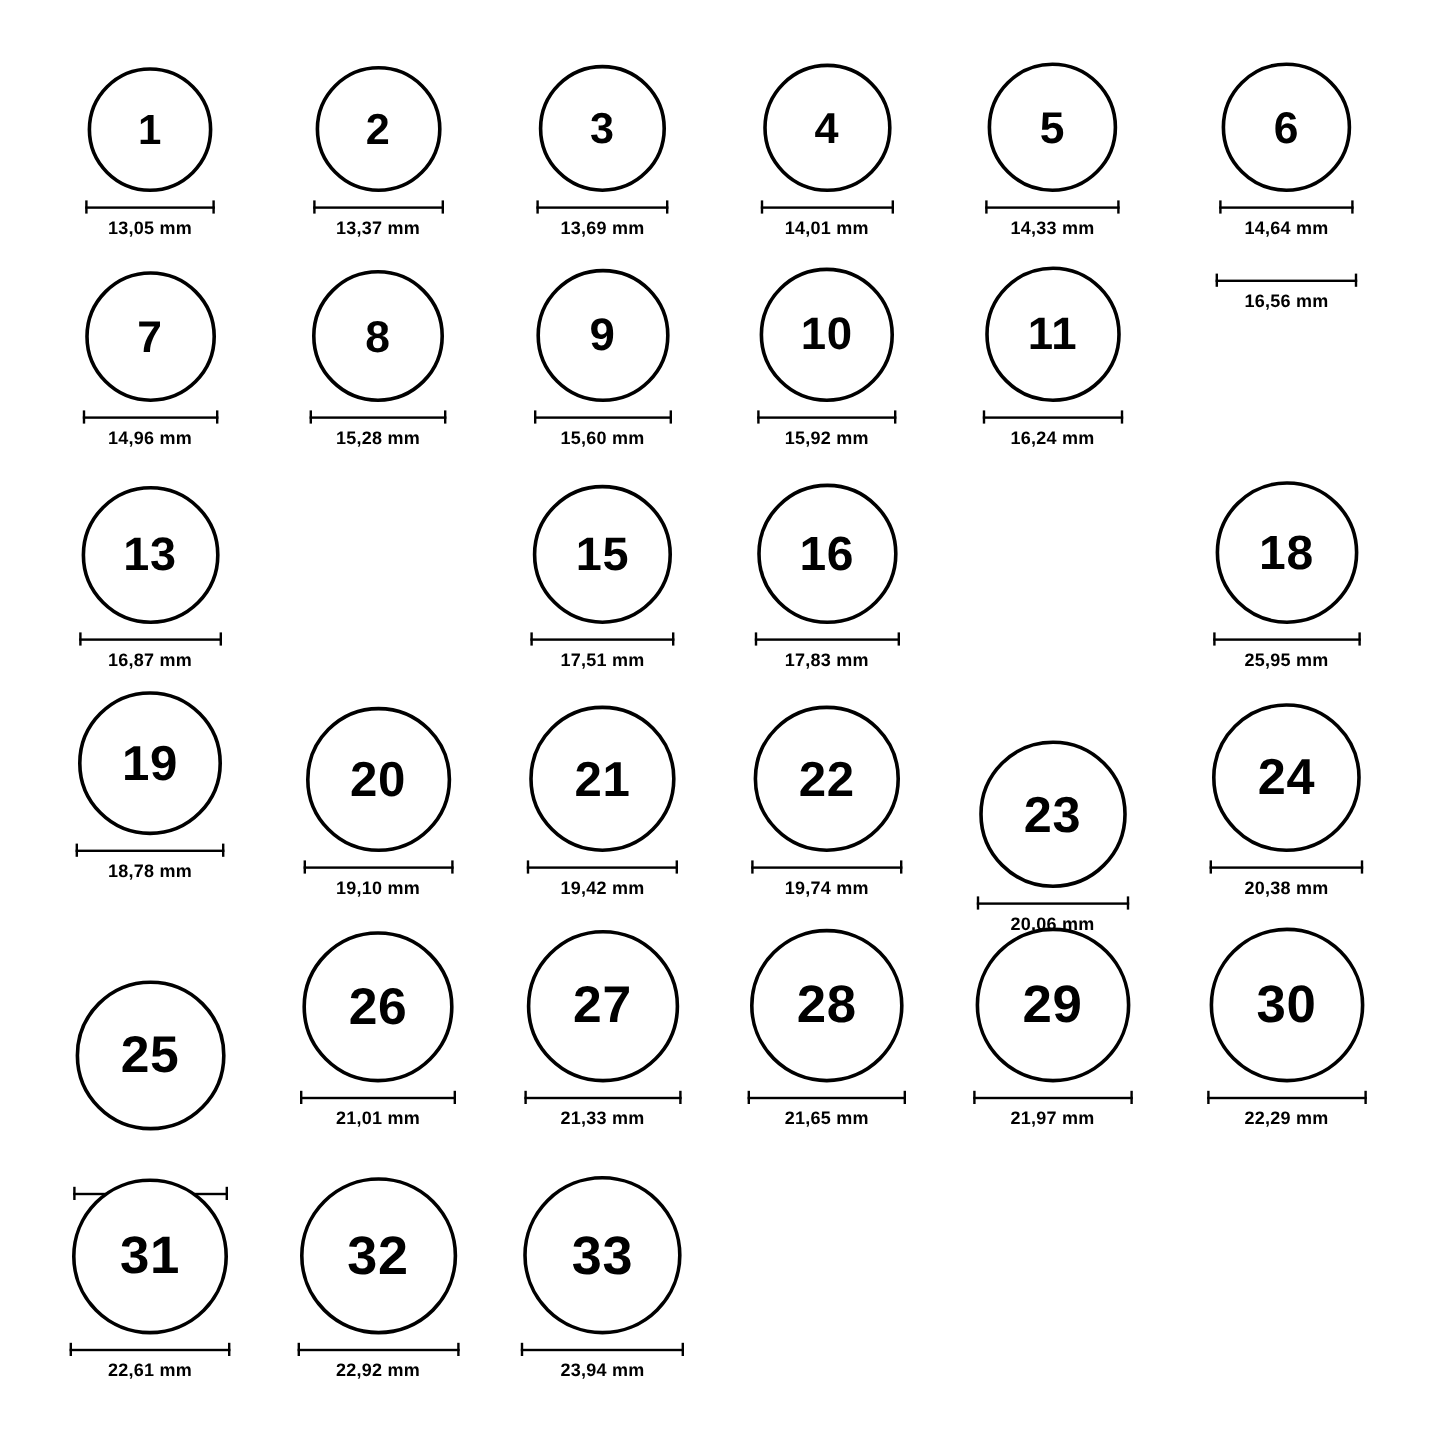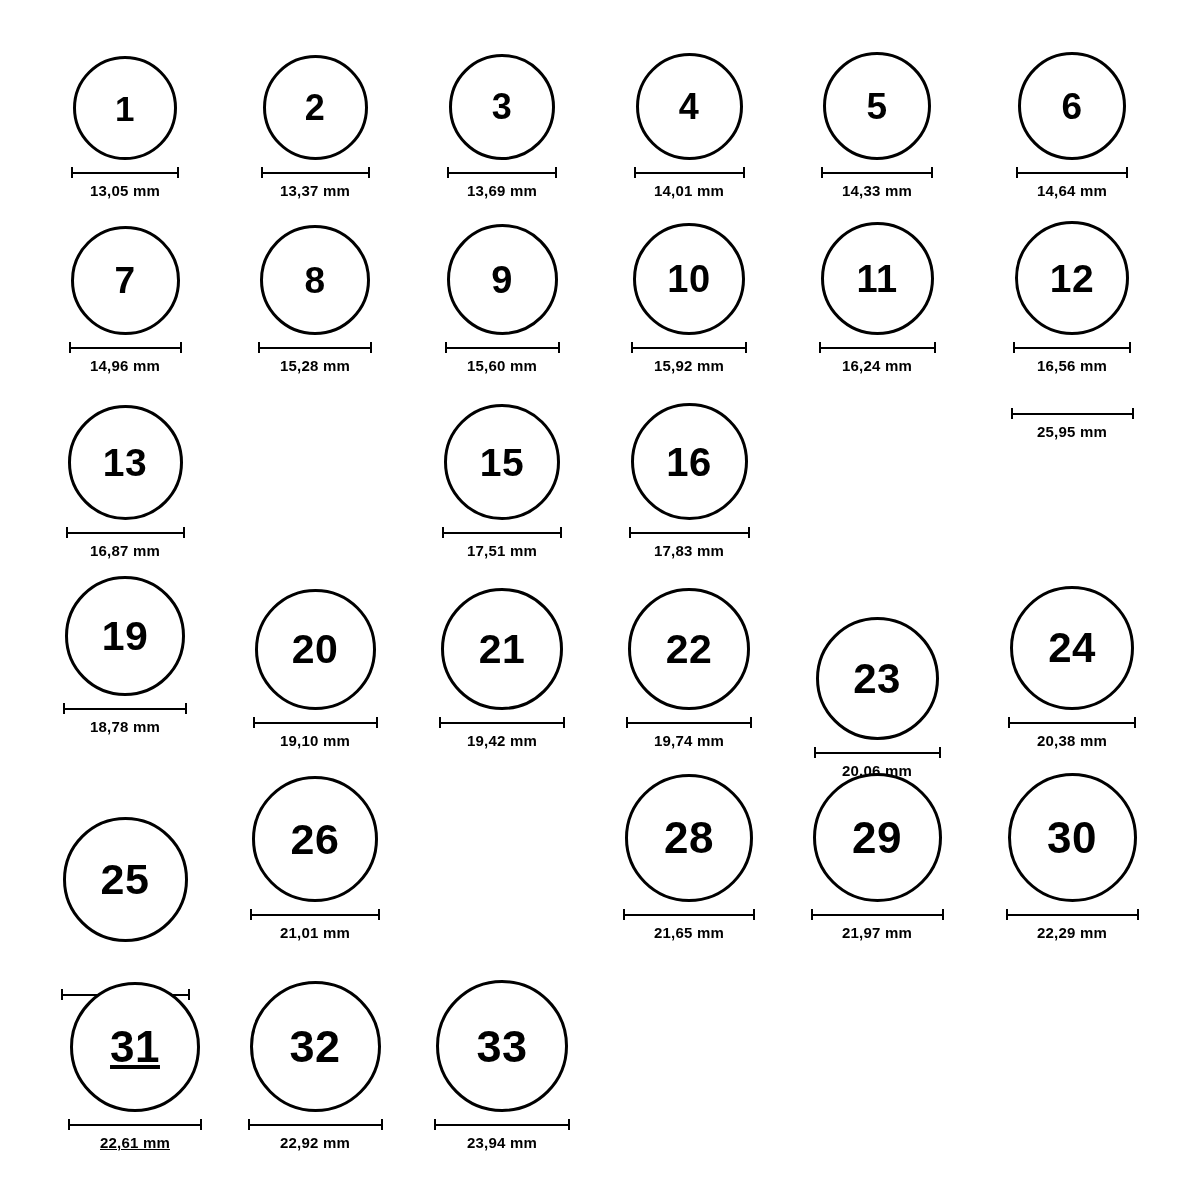--- a/index.html
+++ b/index.html
@@ -203,23 +203,20 @@
       </div>
       <div class="measure-bar" style="width: 117px;">
         <div class="bar-line"></div>
         <div class="cap left"></div>
         <div class="cap right"></div>
       </div>
       <div class="measure-label">16,24 mm</div>
     </div>
     <div class="ring-cell" style="left: 978px; top: 203px; width: 188px;">
       <div style="height: 18px;"></div>
-      <div class="ring-circle" style="width: 114px; height: 114px;">
-        <span class="ring-number" style="font-size: 39px;">12</span>
-      </div>
       <div class="measure-bar" style="width: 118px;">
         <div class="bar-line"></div>
         <div class="cap left"></div>
         <div class="cap right"></div>
       </div>
       <div class="measure-label">16,56 mm</div>
     </div>
     <div class="ring-cell" style="left: 31px; top: 388px; width: 188px;">
       <div style="height: 17px;"></div>
       <div class="ring-circle" style="width: 115px; height: 115px;">
@@ -251,20 +248,23 @@
       </div>
       <div class="measure-bar" style="width: 121px;">
         <div class="bar-line"></div>
         <div class="cap left"></div>
         <div class="cap right"></div>
       </div>
       <div class="measure-label">17,83 mm</div>
     </div>
     <div class="ring-cell" style="left: 978px; top: 388px; width: 188px;">
       <div style="height: 13px;"></div>
+      <div class="ring-circle" style="width: 119px; height: 119px;">
+        <span class="ring-number" style="font-size: 40px;">18</span>
+      </div>
       <div class="measure-bar" style="width: 123px;">
         <div class="bar-line"></div>
         <div class="cap left"></div>
         <div class="cap right"></div>
       </div>
       <div class="measure-label">25,95 mm</div>
     </div>
     <div class="ring-cell" style="left: 31px; top: 564px; width: 188px;">
       <div style="height: 12px;"></div>
       <div class="ring-circle" style="width: 120px; height: 120px;">
@@ -354,20 +354,32 @@
       <div class="ring-circle" style="width: 126px; height: 126px;">
         <span class="ring-number" style="font-size: 43px;">26</span>
       </div>
       <div class="measure-bar" style="width: 130px;">
         <div class="bar-line"></div>
         <div class="cap left"></div>
         <div class="cap right"></div>
       </div>
       <div class="measure-label">21,01 mm</div>
     </div>
+    <div class="ring-cell" style="left: 408px; top: 770px; width: 188px;">
+      <div style="height: 5px;"></div>
+      <div class="ring-circle" style="width: 127px; height: 127px;">
+        <span class="ring-number" style="font-size: 43px;">27</span>
+      </div>
+      <div class="measure-bar" style="width: 131px;">
+        <div class="bar-line"></div>
+        <div class="cap left"></div>
+        <div class="cap right"></div>
+      </div>
+      <div class="measure-label">21,33 mm</div>
+    </div>
     <div class="ring-cell" style="left: 595px; top: 770px; width: 188px;">
       <div style="height: 4px;"></div>
       <div class="ring-circle" style="width: 128px; height: 128px;">
         <span class="ring-number" style="font-size: 44px;">28</span>
       </div>
       <div class="measure-bar" style="width: 132px;">
         <div class="bar-line"></div>
         <div class="cap left"></div>
         <div class="cap right"></div>
       </div>
@@ -390,21 +402,21 @@
       <div class="ring-circle" style="width: 129px; height: 129px;">
         <span class="ring-number" style="font-size: 44px;">30</span>
       </div>
       <div class="measure-bar" style="width: 133px;">
         <div class="bar-line"></div>
         <div class="cap left"></div>
         <div class="cap right"></div>
       </div>
       <div class="measure-label">22,29 mm</div>
     </div>
-    <div class="ring-cell" style="left: 41px; top: 980px; width: 188px; text-decoration: underline;">
+    <div class="ring-cell" style="left: 31px; top: 980px; width: 188px;">
       <div style="height: 2px;"></div>
       <div class="ring-circle" style="width: 130px; height: 130px;">
         <span class="ring-number" style="font-size: 44px;">31</span>
       </div>
       <div class="measure-bar" style="width: 134px;">
         <div class="bar-line"></div>
         <div class="cap left"></div>
         <div class="cap right"></div>
       </div>
       <div class="measure-label">22,61 mm</div>

